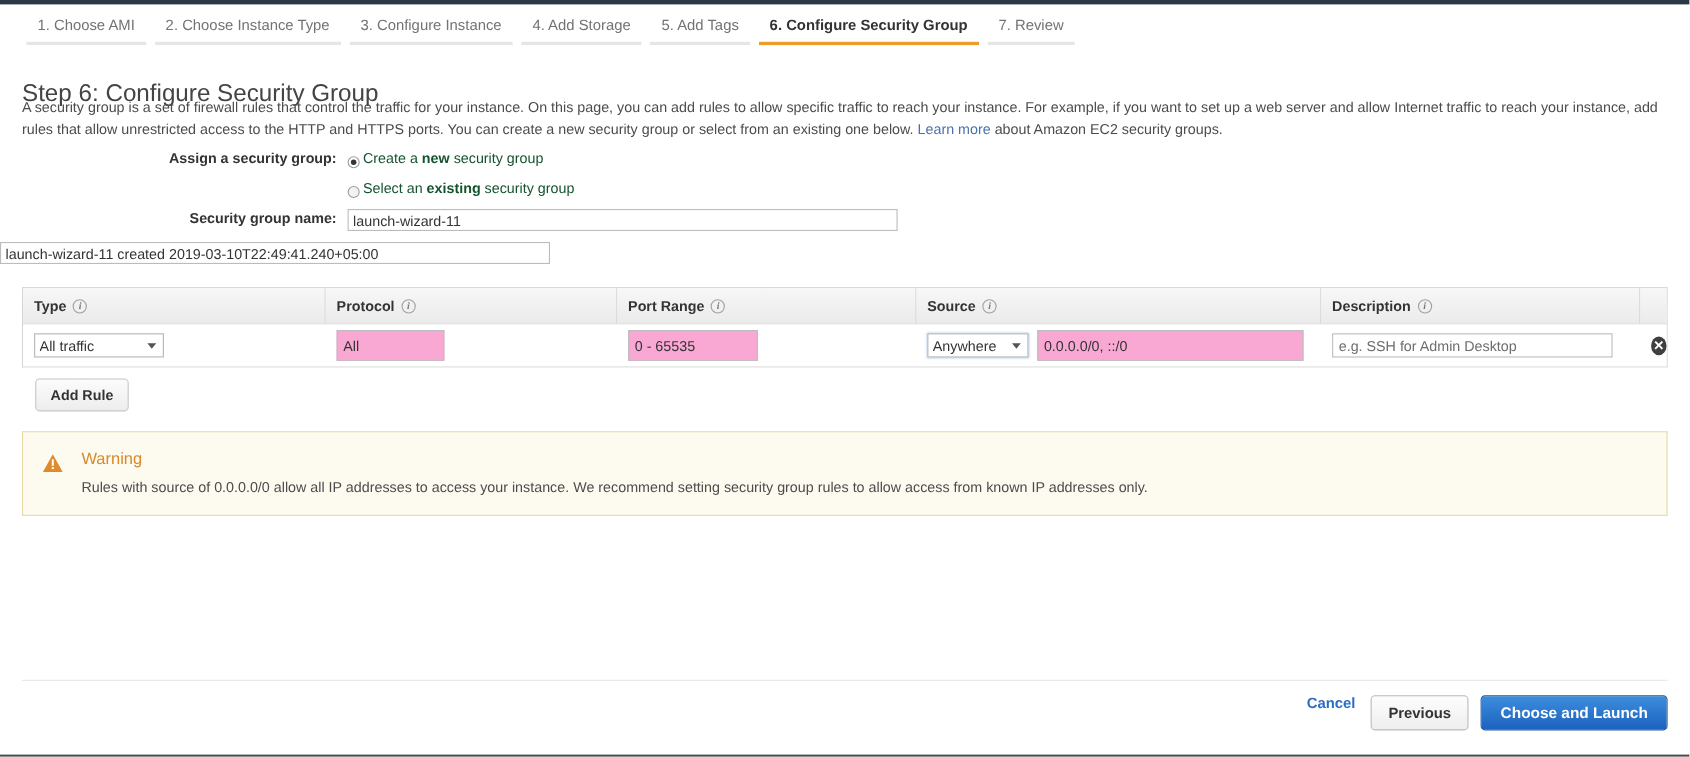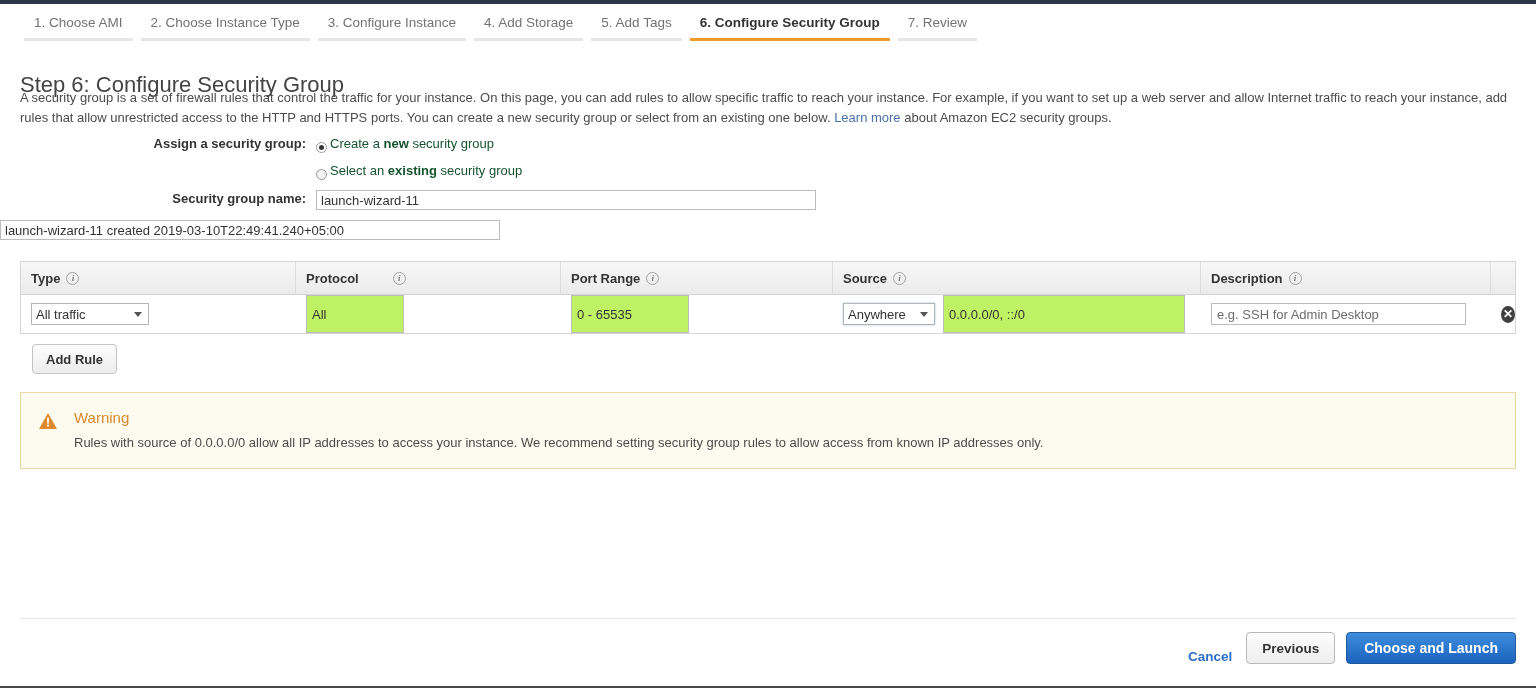--- a/index.html
+++ b/index.html
@@ -173,21 +173,21 @@
     align-items: center;
     font-weight: bold;
     font-size: 13px;
     color: #333333;
     padding-left: 10px;
     box-sizing: border-box;
     border-right: 1px solid #dcdcdc;
   }
   .rules-head .cell:last-child { border-right: none; }
   .col-type   { width: 275px; }
-  .col-proto  { width: 265px; gap: 28px; }
+  .col-proto  { width: 265px; }
   .col-port   { width: 272px; }
   .col-source { width: 368px; }
   .col-desc   { width: 290px; }
   .col-act    { width: 24px; border-right: none !important; }
 
   .info-icon {
     display: inline-flex;
     align-items: center;
     justify-content: center;
     width: 13px;
@@ -248,23 +248,23 @@
     pointer-events: none;
   }
   .select-type { width: 118px; }
   .select-source {
     width: 92px;
     border: 1px solid #4e8fd4;
     box-shadow: 0 0 2px rgba(78,143,212,0.55);
   }
 
   .readonly-input {
-    height: 38px;
+    height: 28px;
     border: 1px solid #bcbcbc;
-    background: #bef264;
+    background: #f9a8d4;
     color: #333333;
     font-family: "Liberation Sans", sans-serif;
     font-size: 13px;
     padding: 1px 5px;
     box-sizing: border-box;
     outline: none;
   }
   .in-proto  { width: 98px; }
   .in-port   { width: 118px; }
   .in-cidr   { width: 242px; margin-left: 8px; }
@@ -354,21 +354,21 @@
     left: 20px;
     width: 1496px;
     height: 1px;
     background: #e7e7e7;
   }
   .footer {
     position: absolute;
     top: 632px;
     right: 20px;
     display: flex;
-    align-items: flex-end;
+    align-items: flex-start;
     margin-left: 22px;
   }
   .btn-cancel {
     color: #2b6ec4;
     font-size: 13.5px;
     background: none;
     border: none;
     font-family: "Liberation Sans", sans-serif;
     cursor: pointer;
     padding: 0 14px 0 0;

